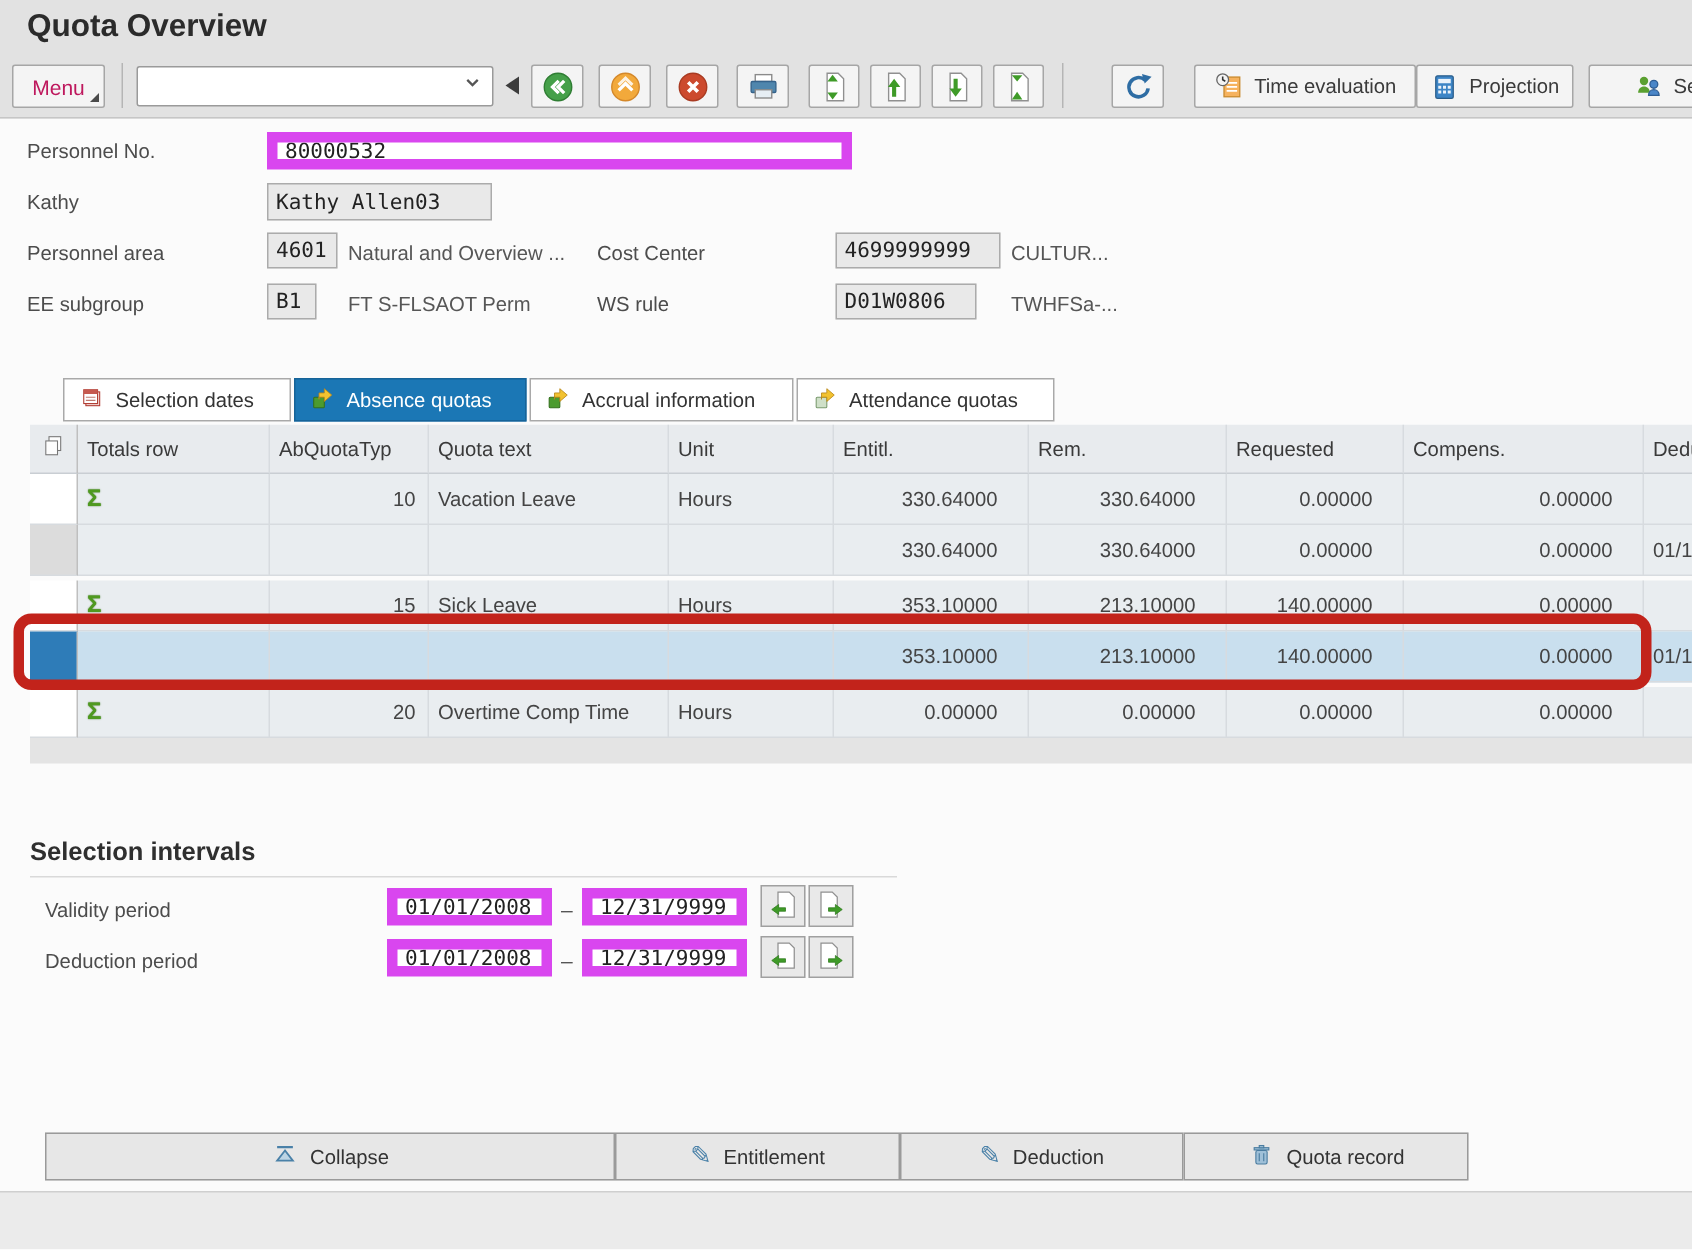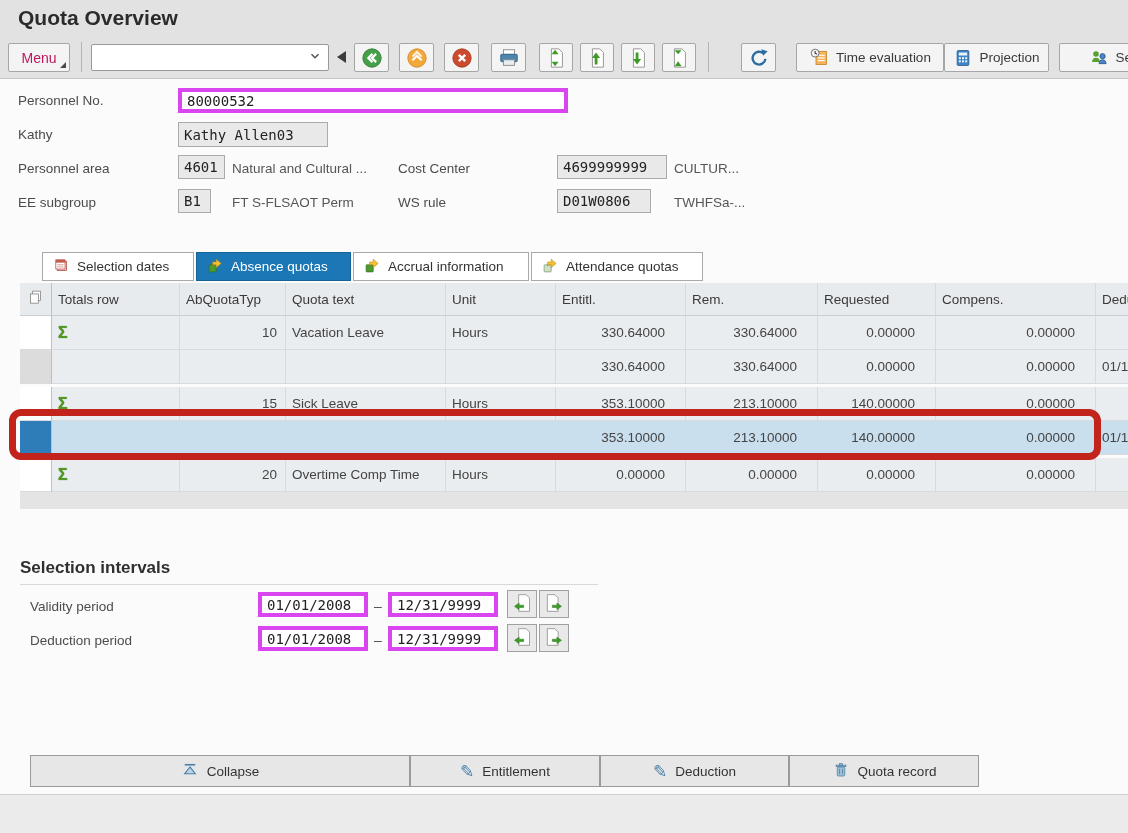--- a/index.html
+++ b/index.html
@@ -24,21 +24,21 @@
     background:#fff; border:1px solid #9a9a9a; border-radius:2px; display:flex; align-items:center; }
   .combo input { flex:1; border:none; outline:none; height:100%; padding:0 6px;
     font-family:"Liberation Sans",sans-serif; font-size:13px; background:transparent; }
   .hist-tri { position:absolute; left:337px; top:51px; width:0; height:0;
     border-top:6px solid transparent; border-bottom:6px solid transparent;
     border-right:9px solid #3c3c3c; }
   .txt-btn { font-size:13.5px; color:#3a3a3a; gap:6px; padding:0 8px; }
   
   .flabel { position:absolute; font-size:13.5px; color:#4c4c4c; }
   .ftext  { position:absolute; font-size:13.5px; color:#565656; }
-  .inp { position:absolute; background:#fff; border:4px solid #d946ef;
+  .inp { position:absolute; background:#fff; border:7px solid #d946ef;
     font-family:"DejaVu Sans Mono", monospace; font-size:14px; color:#222; padding:0 5px; }
   .ro { background:#e9e9e9; border:1px solid #ababab; display:flex; align-items:center; }
   
   .tab { position:absolute; top:252px; height:29px; background:#fff;
     border:1px solid #a9a9a9; display:flex; align-items:center; gap:7px;
     padding:0 10px; font-size:13.5px; color:#333; cursor:default; }
   .tab.active { background:#1b77b5; border-color:#166398; color:#fff; }
   
   .grid { position:absolute; left:20px; top:283px; width:1108px; overflow:hidden; font-size:13.5px; }
   .trow { display:flex; width:1156px; }
@@ -223,21 +223,21 @@
     <span>Selec</span>
   </button>
 
   <div class="flabel" style="left:18px;top:93px;">Personnel No.</div>
   <input class="inp" style="left: 178px; top: 88px; width: 390px; height: 25px;" value="80000532">
   <div class="flabel" style="left:18px;top:127px;">Kathy</div>
   <div class="inp ro" style="left:178px;top:122px;width:150px;height:25px;">Kathy Allen03</div>
 
   <div class="flabel" style="left:18px;top:161px;">Personnel area</div>
   <div class="inp ro" style="left:178px;top:155px;width:47px;height:24px;">4601</div>
-  <div class="ftext" style="left:232px;top:161px;">Natural and Cultural ...</div>
+  <div class="ftext" style="left:232px;top:161px;">Natural and Overview ...</div>
   <div class="flabel" style="left:398px;top:161px;">Cost Center</div>
   <div class="inp ro" style="left:557px;top:155px;width:110px;height:24px;">4699999999</div>
   <div class="ftext" style="left:674px;top:161px;">CULTUR...</div>
 
   <div class="flabel" style="left:18px;top:195px;">EE subgroup</div>
   <div class="inp ro" style="left:178px;top:189px;width:33px;height:24px;text-align:center;">B1</div>
   <div class="ftext" style="left:232px;top:195px;">FT S-FLSAOT Perm</div>
   <div class="flabel" style="left:398px;top:195px;">WS rule</div>
   <div class="inp ro" style="left:557px;top:189px;width:94px;height:24px;">D01W0806</div>
   <div class="ftext" style="left:674px;top:195px;">TWHFSa-...</div>

